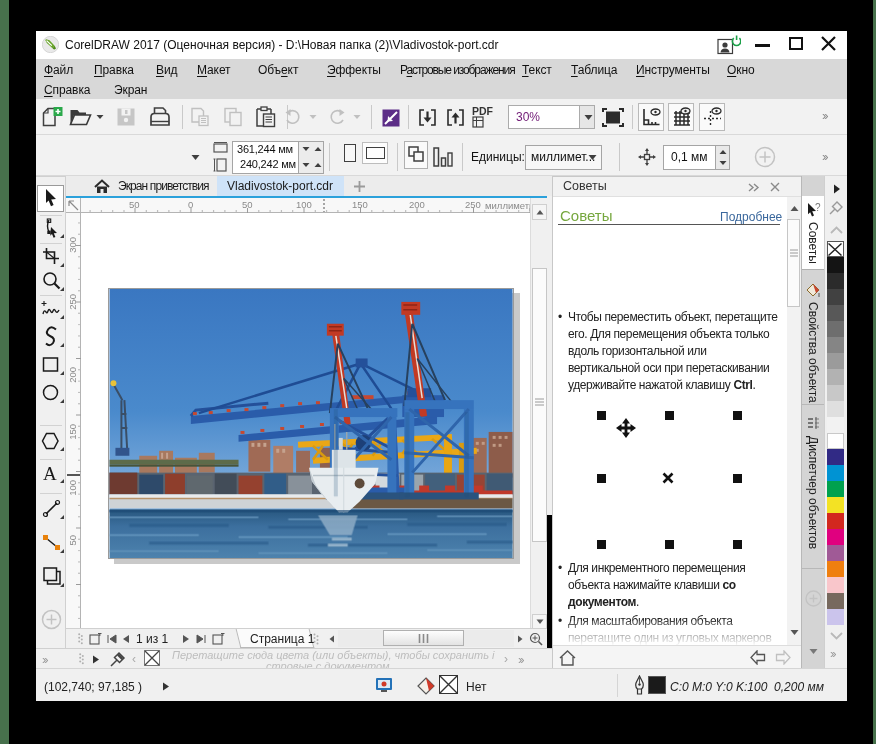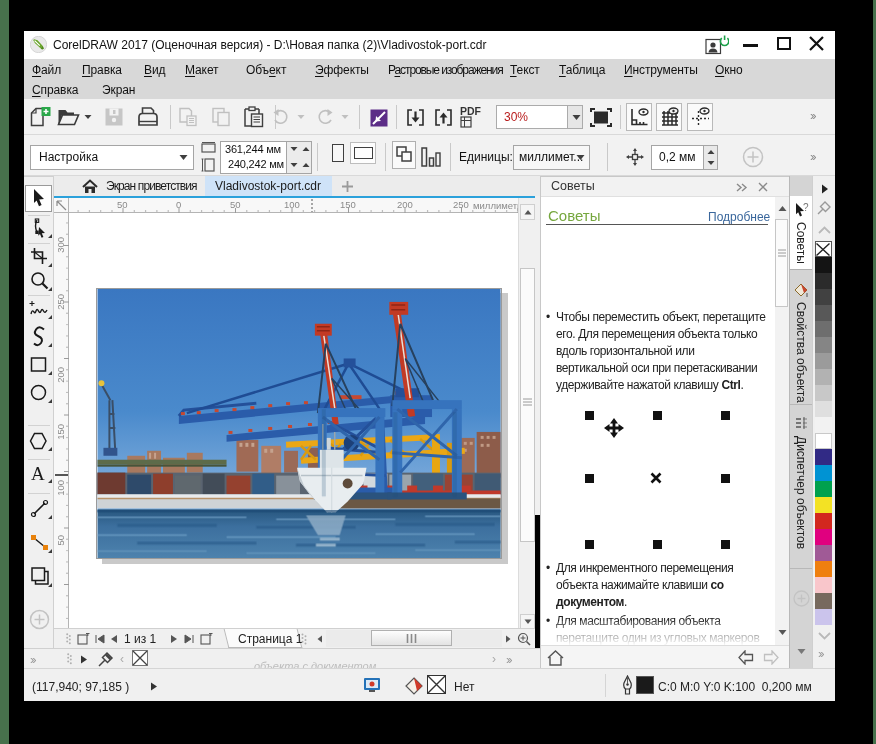--- a/index.html
+++ b/index.html
@@ -1,20 +1,20 @@
 <!DOCTYPE html>
 <html><head><meta charset="utf-8">
 <style>
 * { margin:0; padding:0; box-sizing:border-box; }
 html,body { width:876px; height:744px; background:#000; overflow:hidden;
   font-family:"Liberation Sans", sans-serif; }
 .abs { position:absolute; }
 #stage { position:relative; width:876px; height:744px; background:#000; }
 .gstrip { position:absolute; top:0; height:744px; background:#47714c; }
-#win { position:absolute; left:24px; top:31px; width:811px; height:484px;
+#win { position:absolute; left:36px; top:31px; width:811px; height:484px;
   background:#f0f0f0; }
 #titlebar { position:absolute; left:0; top:0; width:811px; height:28px; background:#fff;
   font-size:12px; color:#111; }
 #menubar { position:absolute; left:0; top:28px; width:811px; height:40px; background:#d8d8d8;
   font-size:12px; color:#111; letter-spacing:-0.1px;padding-left:40px; }
 .mi { position:absolute; top:3px; height:16px; line-height:16px; }
 .mi2 { position:absolute; top:23px; height:16px; line-height:16px; }
 u { text-decoration:underline; text-underline-offset:2px; }
 #toolbar { position:absolute; left:0; top:68px; width:811px; height:36px; background:#f2f2f2;
   border-bottom:1px solid #d9d9d9; }
@@ -167,21 +167,21 @@
       <svg class="icon" style="left:411px;top:10px" width="17" height="17" viewBox="0 0 17 17">
         <path d="M5 1 H1 V16 H5 M12 1 H16 V16 H12" fill="none" stroke="#2b2b2b" stroke-width="1.6"></path>
         <path d="M8.5 14.5 V7" stroke="#2b2b2b" stroke-width="2.2"></path>
         <path d="M4.5 8.5 L8.5 3.5 L12.5 8.5 Z" fill="#2b2b2b"></path>
       </svg>
       <div class="txt" style="left:436px;top:6px;font-size:10.5px;font-weight:bold;color:#333">PDF</div>
       <svg class="icon" style="left:436px;top:17px" width="12" height="12" viewBox="0 0 12 12">
         <rect x="1" y="1" width="10" height="10" fill="none" stroke="#3f3f3f" stroke-width="1.2"></rect>
         <path d="M1 4.5 H11 M4.5 1 V11" stroke="#3f3f3f" stroke-width="1"></path>
       </svg>
-      <div class="abs" style="left:472px;top:6px;width:72px;height:24px;background:#fff;border:1px solid #ababab;font-size:12px;color:#b91c1c;line-height:22px;padding-left:7px;">30%</div>
+      <div class="abs" style="left:472px;top:6px;width:72px;height:24px;background:#fff;border:1px solid #ababab;font-size:12px;color:#701a75;line-height:22px;padding-left:7px;">30%</div>
       <div class="abs" style="left:544px;top:6px;width:15px;height:24px;background:#e6e6e6;border:1px solid #ababab;border-left:none;"></div>
       <svg class="icon" style="left:548px;top:15px" width="9" height="7" viewBox="0 0 9 7">
           <path d="M0.5 1 L4.5 6 L8.5 1 Z" fill="#3f3f3f"></path>
         </svg>
       <svg class="icon" style="left:565px;top:8px" width="24" height="21" viewBox="0 0 24 21">
         <path d="M2 5 V2 H6 M18 2 H22 V5 M22 16 V19 H18 M6 19 H2 V16" fill="none" stroke="#2b2b2b" stroke-width="2"></path>
         <rect x="5" y="4.5" width="14" height="12" fill="#2b2b2b"></rect>
       </svg>
       <div class="vsep" style="left:596px;top:6px;height:24px"></div>
       <div class="abs" style="left:602px;top:4px;width:26px;height:28px;background:#fafafa;border:1px solid #b9b9b9;"></div>
@@ -199,21 +199,20 @@
       <div class="abs" style="left:663px;top:4px;width:26px;height:28px;background:#fafafa;border:1px solid #b9b9b9;"></div>
       <svg class="icon" style="left:667px;top:8px" width="20" height="20" viewBox="0 0 20 20">
         <path d="M1 11.5 H18" stroke="#2b2b2b" stroke-width="1.4" stroke-dasharray="2 2"></path>
         <path d="M7.5 4 V19" stroke="#2b2b2b" stroke-width="1.4" stroke-dasharray="2 2"></path>
         <ellipse cx="13.5" cy="4" rx="4.5" ry="3" fill="none" stroke="#2b2b2b" stroke-width="1.3"></ellipse>
         <circle cx="13.5" cy="4" r="1.2" fill="#2b2b2b"></circle>
       </svg>
       <div class="txt" style="left:786px;top:9px;font-size:13px;color:#8a8a8a;letter-spacing:-2px;">››</div>
     </div>
     <div id="propbar">
-      <div class="abs" style="left:6px;top:10px;width:164px;height:25px;background:#fff;border:1px solid #a5a5a5;font-size:12px;color:#111;line-height:23px;padding-left:8px;">Настройка</div>
       <svg class="icon" style="left:155px;top:19px" width="9" height="7" viewBox="0 0 9 7">
           <path d="M0.5 1 L4.5 6 L8.5 1 Z" fill="#3f3f3f"></path>
         </svg>
       <svg class="icon" style="left:177px;top:7px" width="15" height="12" viewBox="0 0 15 12">
         <rect x="1" y="2" width="13" height="8" fill="none" stroke="#555" stroke-width="1.2"></rect>
         <path d="M1 0.5 H14" stroke="#555" stroke-width="1"></path>
       </svg>
       <svg class="icon" style="left:177px;top:23px" width="15" height="14" viewBox="0 0 15 14">
         <rect x="4" y="1" width="9" height="12" fill="none" stroke="#555" stroke-width="1.2"></rect>
         <path d="M1.5 1 V13 M0.5 1 H2.5 M0.5 13 H2.5" stroke="#555" stroke-width="1"></path>
@@ -254,21 +253,21 @@
       <div class="abs" style="left:489px;top:10px;width:77px;height:25px;background:#f7f7f7;border:1px solid #a5a5a5;font-size:12px;color:#111;line-height:23px;padding-left:5px;">миллимет...</div>
       <svg class="icon" style="left:552px;top:19px" width="9" height="7" viewBox="0 0 9 7">
           <path d="M0.5 1 L4.5 6 L8.5 1 Z" fill="#3f3f3f"></path>
         </svg>
       <div class="vsep" style="left:583px;top:8px;height:28px"></div>
       <svg class="icon" style="left:601px;top:12px" width="20" height="20" viewBox="0 0 20 20">
         <rect x="7.5" y="7.5" width="5" height="5" fill="none" stroke="#3f3f3f" stroke-width="1.3"></rect>
         <path d="M10 1 L12 4 H8 Z M10 19 L8 16 H12 Z M1 10 L4 8 V12 Z M19 10 L16 8 V12 Z" fill="#3f3f3f"></path>
         <path d="M10 4 V7 M10 13 V16 M4 10 H7 M13 10 H16" stroke="#3f3f3f" stroke-width="1.3"></path>
       </svg>
-      <div class="abs" style="left:627px;top:10px;width:53px;height:25px;background:#fff;border:1px solid #a5a5a5;font-size:12px;color:#111;line-height:23px;padding-left:7px;">0,2 мм</div>
+      <div class="abs" style="left:627px;top:10px;width:53px;height:25px;background:#fff;border:1px solid #a5a5a5;font-size:12px;color:#111;line-height:23px;padding-left:7px;">0,1 мм</div>
       <div class="abs" style="left:680px;top:10px;width:14px;height:25px;background:#e9e9e9;border:1px solid #a5a5a5;border-left:none;"></div>
       <svg class="icon" style="left:683px;top:14px" width="8" height="6" viewBox="0 0 8 6">
           <path d="M0.5 5 L4 1 L7.5 5 Z" fill="#3f3f3f"></path>
         </svg>
       <svg class="icon" style="left:683px;top:25px" width="8" height="6" viewBox="0 0 8 6">
           <path d="M0.5 1 L4 5 L7.5 1 Z" fill="#3f3f3f"></path>
         </svg>
       <svg class="icon" style="left:718px;top:11px" width="22" height="22" viewBox="0 0 22 22">
         <circle cx="11" cy="11" r="9.5" fill="none" stroke="#c3c3c3" stroke-width="1.5"></circle>
         <path d="M11 5.5 V16.5 M5.5 11 H16.5" stroke="#c3c3c3" stroke-width="1.5"></path>
@@ -756,21 +755,22 @@
         </svg>
       <svg class="icon" style="left:73px;top:2px" width="17" height="17" viewBox="0 0 17 17">
         <path d="M2 15 L8 9 M8 9 L10.5 11.5 L15 7 L10 2 L5.5 6.5 Z" fill="none" stroke="#444" stroke-width="1.5"></path>
         <path d="M9 3.5 L13.5 8" stroke="#444" stroke-width="2.5"></path>
       </svg>
       <div class="txt" style="left:96px;top:3px;font-size:12px;color:#aaa;">‹</div>
       <div class="abs" style="left:108px;top:1px;width:16px;height:16px;background:#fff;border:1px solid #777;"></div>
       <svg class="icon" style="left:108px;top:1px" width="16" height="16" viewBox="0 0 16 16">
           <path d="M1 1 L15 15 M15 1 L1 15" stroke="#444" stroke-width="1.3"></path>
         </svg>
-      <div class="txt" style="left:230px;top:11px;font-size:11px;color:#bdbdbd;font-style:italic;">объекта с документом</div>
+      <div class="txt" style="left:136px;top:0px;font-size:11px;color:#bdbdbd;font-style:italic;">Перетащите сюда цвета (или объекты), чтобы сохранить і</div>
+      <div class="txt" style="left:230px;top:11px;font-size:11px;color:#bdbdbd;font-style:italic;">стровые с документом</div>
       <div class="txt" style="left:468px;top:3px;font-size:12px;color:#aaa;">›</div>
       <div class="txt" style="left:482px;top:3px;font-size:13px;color:#9a9a9a;letter-spacing:-2px;">››</div>
     </div>
     <div id="docker">
       <div id="dheader">
         <div class="txt" style="left:10px;top:2px;">Советы</div>
         <svg class="icon" style="left:195px;top:6px" width="12" height="9" viewBox="0 0 12 9">
             <path d="M1 1 L5 4.5 L1 8 M6 1 L10 4.5 L6 8" fill="none" stroke="#8a8a8a" stroke-width="1.4"></path>
           </svg>
         <svg class="icon" style="left:217px;top:5px" width="10" height="10" viewBox="0 0 10 10">
@@ -896,21 +896,21 @@
         <div class="sw" style="top:336px;background:#f9c6cb;left:0;"></div>
         <div class="sw" style="top:352px;background:#77695e;left:0;"></div>
         <div class="sw" style="top:368px;background:#cbc4ec;left:0;"></div>
       </div>
       <svg class="icon" style="left:5px;top:456px" width="13" height="8" viewBox="0 0 13 8">
           <path d="M1 1 L6.5 6.5 L12 1" fill="none" stroke="#b9b9b9" stroke-width="1.8"></path>
         </svg>
       <div class="txt" style="left:5px;top:470px;font-size:13px;color:#9a9a9a;letter-spacing:-2px;">››</div>
     </div>
     <div id="statusbar">
-      <div class="txt" style="left:8px;top:11px;">(117,940; 97,185 )</div>
+      <div class="txt" style="left:8px;top:11px;">(102,740; 97,185 )</div>
       <svg class="icon" style="left:126px;top:13px" width="8" height="9" viewBox="0 0 8 9">
           <path d="M1 0.5 L7 4.5 L1 8.5 Z" fill="#333"></path>
         </svg>
       <svg class="icon" style="left:339px;top:8px" width="18" height="16" viewBox="0 0 18 16">
         <rect x="1" y="1" width="16" height="12" rx="1" fill="#2472b8"></rect>
         <rect x="3" y="3" width="12" height="8" fill="#dceaf6"></rect>
         <circle cx="9" cy="7" r="2.5" fill="#d03a28"></circle>
         <rect x="6" y="13" width="6" height="2" fill="#555"></rect>
       </svg>
       <svg class="icon" style="left:381px;top:8px" width="18" height="18" viewBox="0 0 18 18">
@@ -923,16 +923,16 @@
         </svg>
       <div class="txt" style="left:430px;top:11px;">Нет</div>
       <div class="vsep" style="left:581px;top:5px;height:23px;background:#d5d5d5;"></div>
       <svg class="icon" style="left:597px;top:6px" width="13" height="21" viewBox="0 0 13 21">
         <path d="M6.5 1 L10 8 Q11 12 8.5 14 H4.5 Q2 12 3 8 Z" fill="none" stroke="#333" stroke-width="1.2"></path>
         <path d="M4.5 14 L4.5 19 H8.5 L8.5 14" fill="none" stroke="#333" stroke-width="1.2"></path>
         <circle cx="6.5" cy="9.5" r="1.2" fill="#333"></circle>
         <path d="M6.5 3 V8.5" stroke="#333" stroke-width="0.8"></path>
       </svg>
       <div class="abs" style="left:612px;top:7px;width:18px;height:18px;background:#1a1a1a;border:1px solid #555;"></div>
-      <div class="txt" style="left:634px;top:11px;">C:0 M:0 Y:0 K:100&nbsp; 0,200 мм</div>
+      <div class="txt" style="left:634px;top:11px;font-style:italic;">C:0 M:0 Y:0 K:100&nbsp; 0,200 мм</div>
     </div>
   </div>
 </div>
 
 </body></html>

